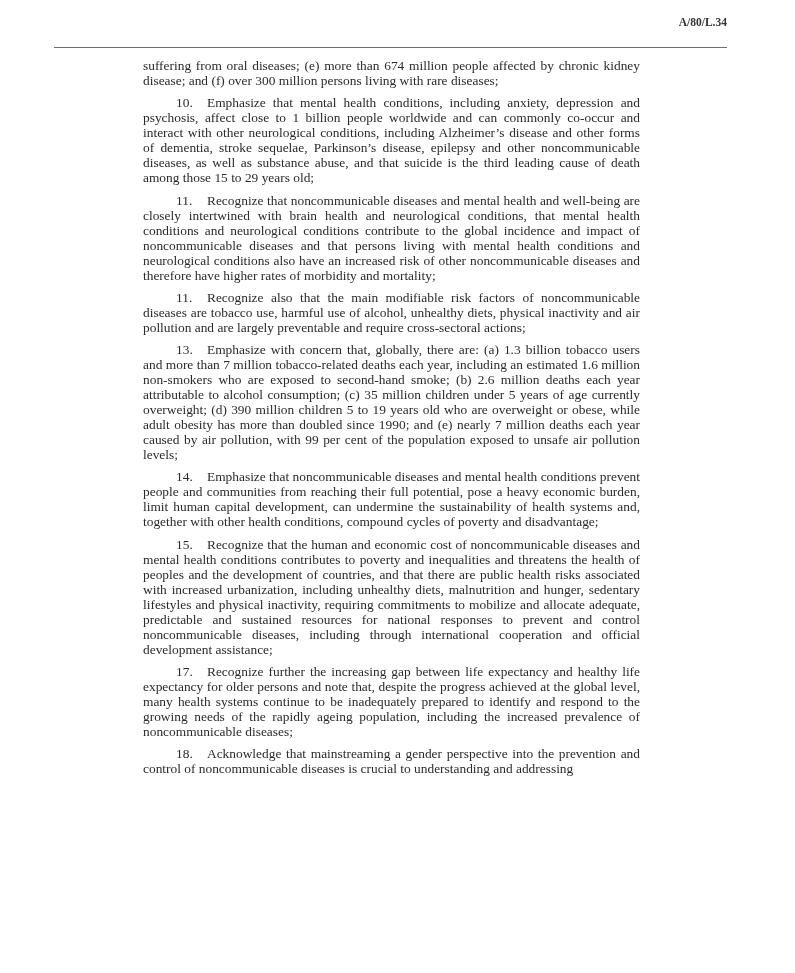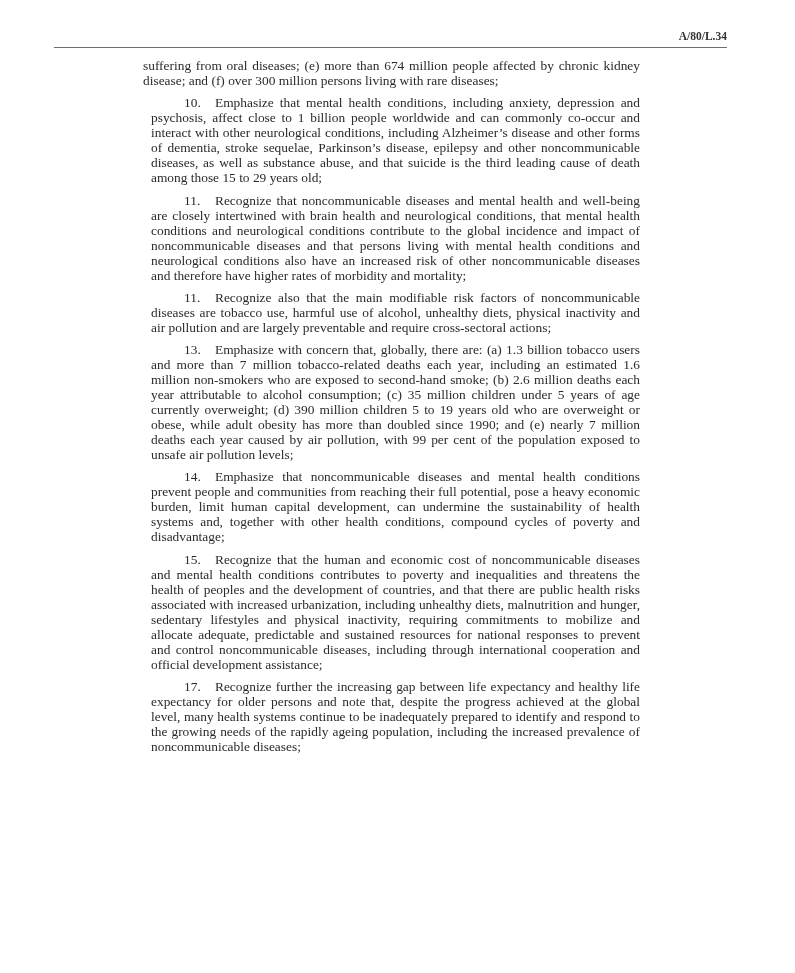--- a/index.html
+++ b/index.html
@@ -10,21 +10,21 @@
     body {
       width: 795px;
       height: 973px;
       position: relative;
       overflow: hidden;
       font-family: "Liberation Serif", "DejaVu Serif", serif;
       color: #2a2a2a;
     }
     .doc-symbol {
       position: absolute;
-      top: 30px;
+      top: 16px;
       right: 68px;
       font-size: 11.5px;
       font-weight: bold;
       color: #333333;
       letter-spacing: 0;
     }
     .header-rule {
       position: absolute;
       top: 47px;
       left: 54px;
@@ -40,21 +40,20 @@
       font-size: 13.4px;
       line-height: 15px;
     }
     .para {
       margin: 0 0 7.3px 0;
       text-align: justify;
       hyphens: none;
     }
     .para.numbered {
       text-indent: 33px;
-      margin-left: 8px;
     }
     .para-num {
       display: inline-block;
       width: 31px;
       text-indent: 0;
     }
   </style>
 </head>
 <body>
 
@@ -72,13 +71,14 @@
 
   <p class="para numbered"><span class="para-num">13.</span><span>Emphasize with concern that, globally, there are: (a) 1.3 billion tobacco users and more than 7 million tobacco-related deaths each year, including an estimated 1.6 million non-smokers who are exposed to second-hand smoke; (b) 2.6 million deaths each year attributable to alcohol consumption; (c) 35 million children under 5 years of age currently overweight; (d) 390 million children 5 to 19 years old who are overweight or obese, while adult obesity has more than doubled since 1990; and (e) nearly 7 million deaths each year caused by air pollution, with 99 per cent of the population exposed to unsafe air pollution levels;</span></p>
 
   <p class="para numbered"><span class="para-num">14.</span><span>Emphasize that noncommunicable diseases and mental health conditions prevent people and communities from reaching their full potential, pose a heavy economic burden, limit human capital development, can undermine the sustainability of health systems and, together with other health conditions, compound cycles of poverty and disadvantage;</span></p>
 
   <p class="para numbered"><span class="para-num">15.</span><span>Recognize that the human and economic cost of noncommunicable diseases and mental health conditions contributes to poverty and inequalities and threatens the health of peoples and the development of countries, and that there are public health risks associated with increased urbanization, including unhealthy diets, malnutrition and hunger, sedentary lifestyles and physical inactivity, requiring commitments to mobilize and allocate adequate, predictable and sustained resources for national responses to prevent and control noncommunicable diseases, including through international cooperation and official development assistance;</span></p>
 
 
   <p class="para numbered"><span class="para-num">17.</span><span>Recognize further the increasing gap between life expectancy and healthy life expectancy for older persons and note that, despite the progress achieved at the global level, many health systems continue to be inadequately prepared to identify and respond to the growing needs of the rapidly ageing population, including the increased prevalence of noncommunicable diseases;</span></p>
 
+  <p class="para numbered"><span class="para-num">18.</span><span>Acknowledge that mainstreaming a gender perspective into the prevention and control of noncommunicable diseases is crucial to understanding and addressing</span></p>
 </div>
 
 </body></html>

